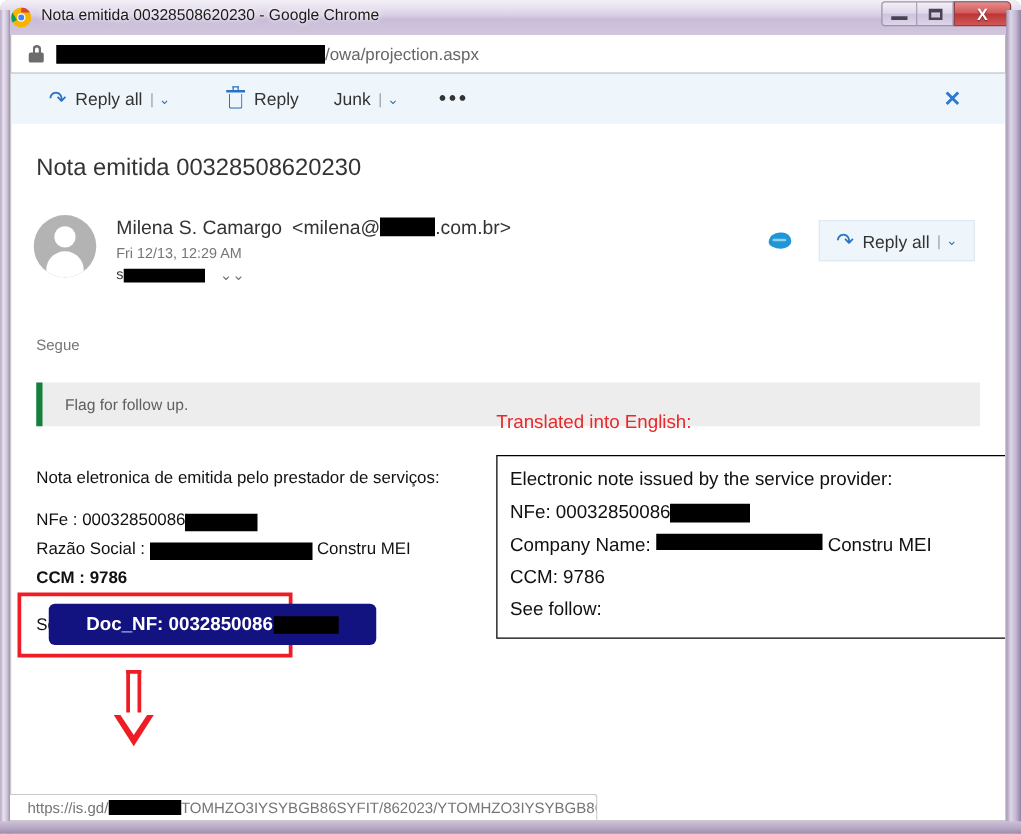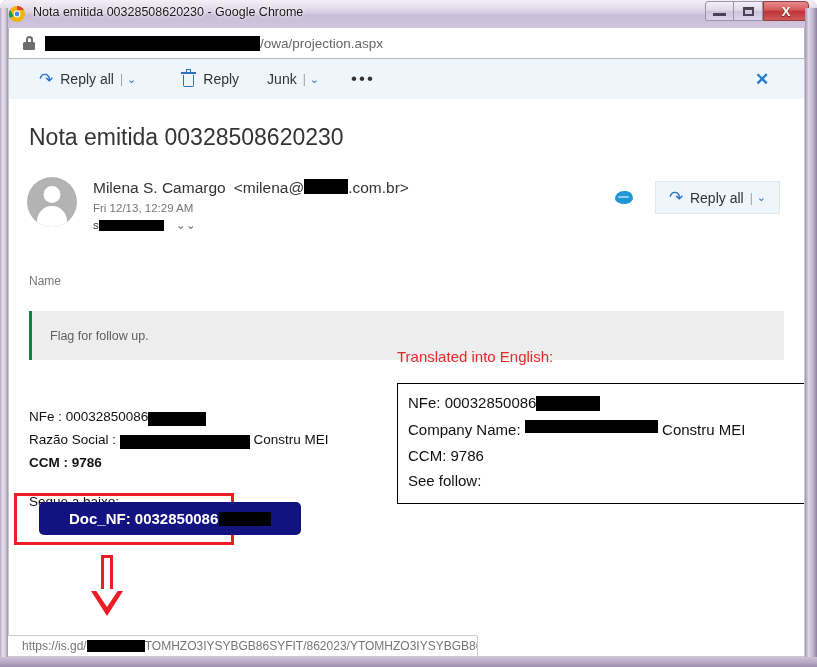--- a/index.html
+++ b/index.html
@@ -145,21 +145,21 @@
   }
   .toolbar-close {
     position: absolute; right: 22px; top: 0; height: 100%;
     width: 40px; display: flex; align-items: center; justify-content: center;
     color: #2a7ad1; font-size: 17px; font-weight: bold;
   }
 
   
   .subject {
     margin: 25px 0 0 20px;
-    font-size: 23px; color: #333333; font-weight: normal;
+    font-size: 19px; color: #333333; font-weight: normal;
   }
 
   
   .sender-row { position: relative; margin: 26px 0 0 18px; display: flex; }
   .avatar {
     width: 50px; height: 50px; border-radius: 50%;
     background: #b3b3b3; position: relative; overflow: hidden; flex: none;
   }
   .avatar-head {
     position: absolute; left: 50%; top: 9px; transform: translateX(-50%);
@@ -195,22 +195,22 @@
   }
   .reply-all-btn {
     display: flex; align-items: center; background: #eff6fb;
     border: 1px solid #dfe9f2; padding: 7px 13px; font-size: 14px; color: #333333;
     white-space: nowrap;
   }
 
   
   .folder-label { margin: 42px 0 0 20px; font-size: 12px; color: #767676; }
   .flag-bar {
-    margin: 23px 20px 0 20px; height: 49px; background: #ededed;
-    border-left: 3px solid #15803d; display: flex; align-items: center;
+    margin: 23px 20px 0 20px; height: 35px; background: #ededed;
+    border-left: 5px solid #15803d; display: flex; align-items: center;
   }
   .flag-text { margin-left: 18px; font-size: 12.5px; color: #5f5f5f; }
 
   
   .body-area { position: relative; margin-top: 20px; }
   .pt-block {
     position: absolute; left: 20px; top: 14px;
     font-size: 13.5px; color: #111111; line-height: 1.0;
   }
   .pt-line { margin-bottom: 4px; white-space: nowrap; }
@@ -383,43 +383,45 @@
         <div class="tag-icon"></div>
         <div class="reply-all-btn">
           <span class="reply-glyph">↶</span>
           <span>Reply all</span>
           <span class="tb-sep">|</span>
           <span class="chev">⌄</span>
         </div>
       </div>
     </div>
 
-    <div class="folder-label">Name</div>
+    <div class="folder-label">Segue</div>
 
     <div class="flag-bar">
       <span class="flag-text">Flag for follow up.</span>
     </div>
 
     <div class="body-area">
 
       <div class="pt-block">
+        <div class="pt-line">Nota eletronica de emitida pelo prestador de serviços:</div>
         <div class="pt-gap"></div>
         <div class="pt-line">
           <span>NFe : 00032850086</span><span class="redact" style="width:58px;height:14px;vertical-align:-2px;">████████</span>
         </div>
         <div class="pt-line" style="margin-top:7px;">
           <span>Razão Social : </span><span class="redact" style="width:130px;height:14px;vertical-align:-2px;">████████████████████</span><span> Constru MEI</span>
         </div>
         <div class="pt-line" style="margin-top:7px;font-weight:bold;">CCM : 9786</div>
         <div class="pt-gap"></div>
         <div class="pt-line" style="margin-top:5px;">Segue a baixo:</div>
       </div>
 
       <div class="trans-title">Translated into English:</div>
       <div class="trans-box">
+        <div class="trans-line">Electronic note issued by the service provider:</div>
         <div class="trans-line">
           <span>NFe: 00032850086</span><span class="redact" style="width:64px;height:15px;vertical-align:-2px;">████████</span>
         </div>
         <div class="trans-line">
           <span>Company Name: </span><span class="redact" style="height:13px;vertical-align:-1px;padding:2px;">Camargo &amp; Martins</span><span> Constru MEI</span>
         </div>
         <div class="trans-line">CCM: 9786</div>
         <div class="trans-line" style="margin-bottom:0;">See follow:</div>
       </div>
 

